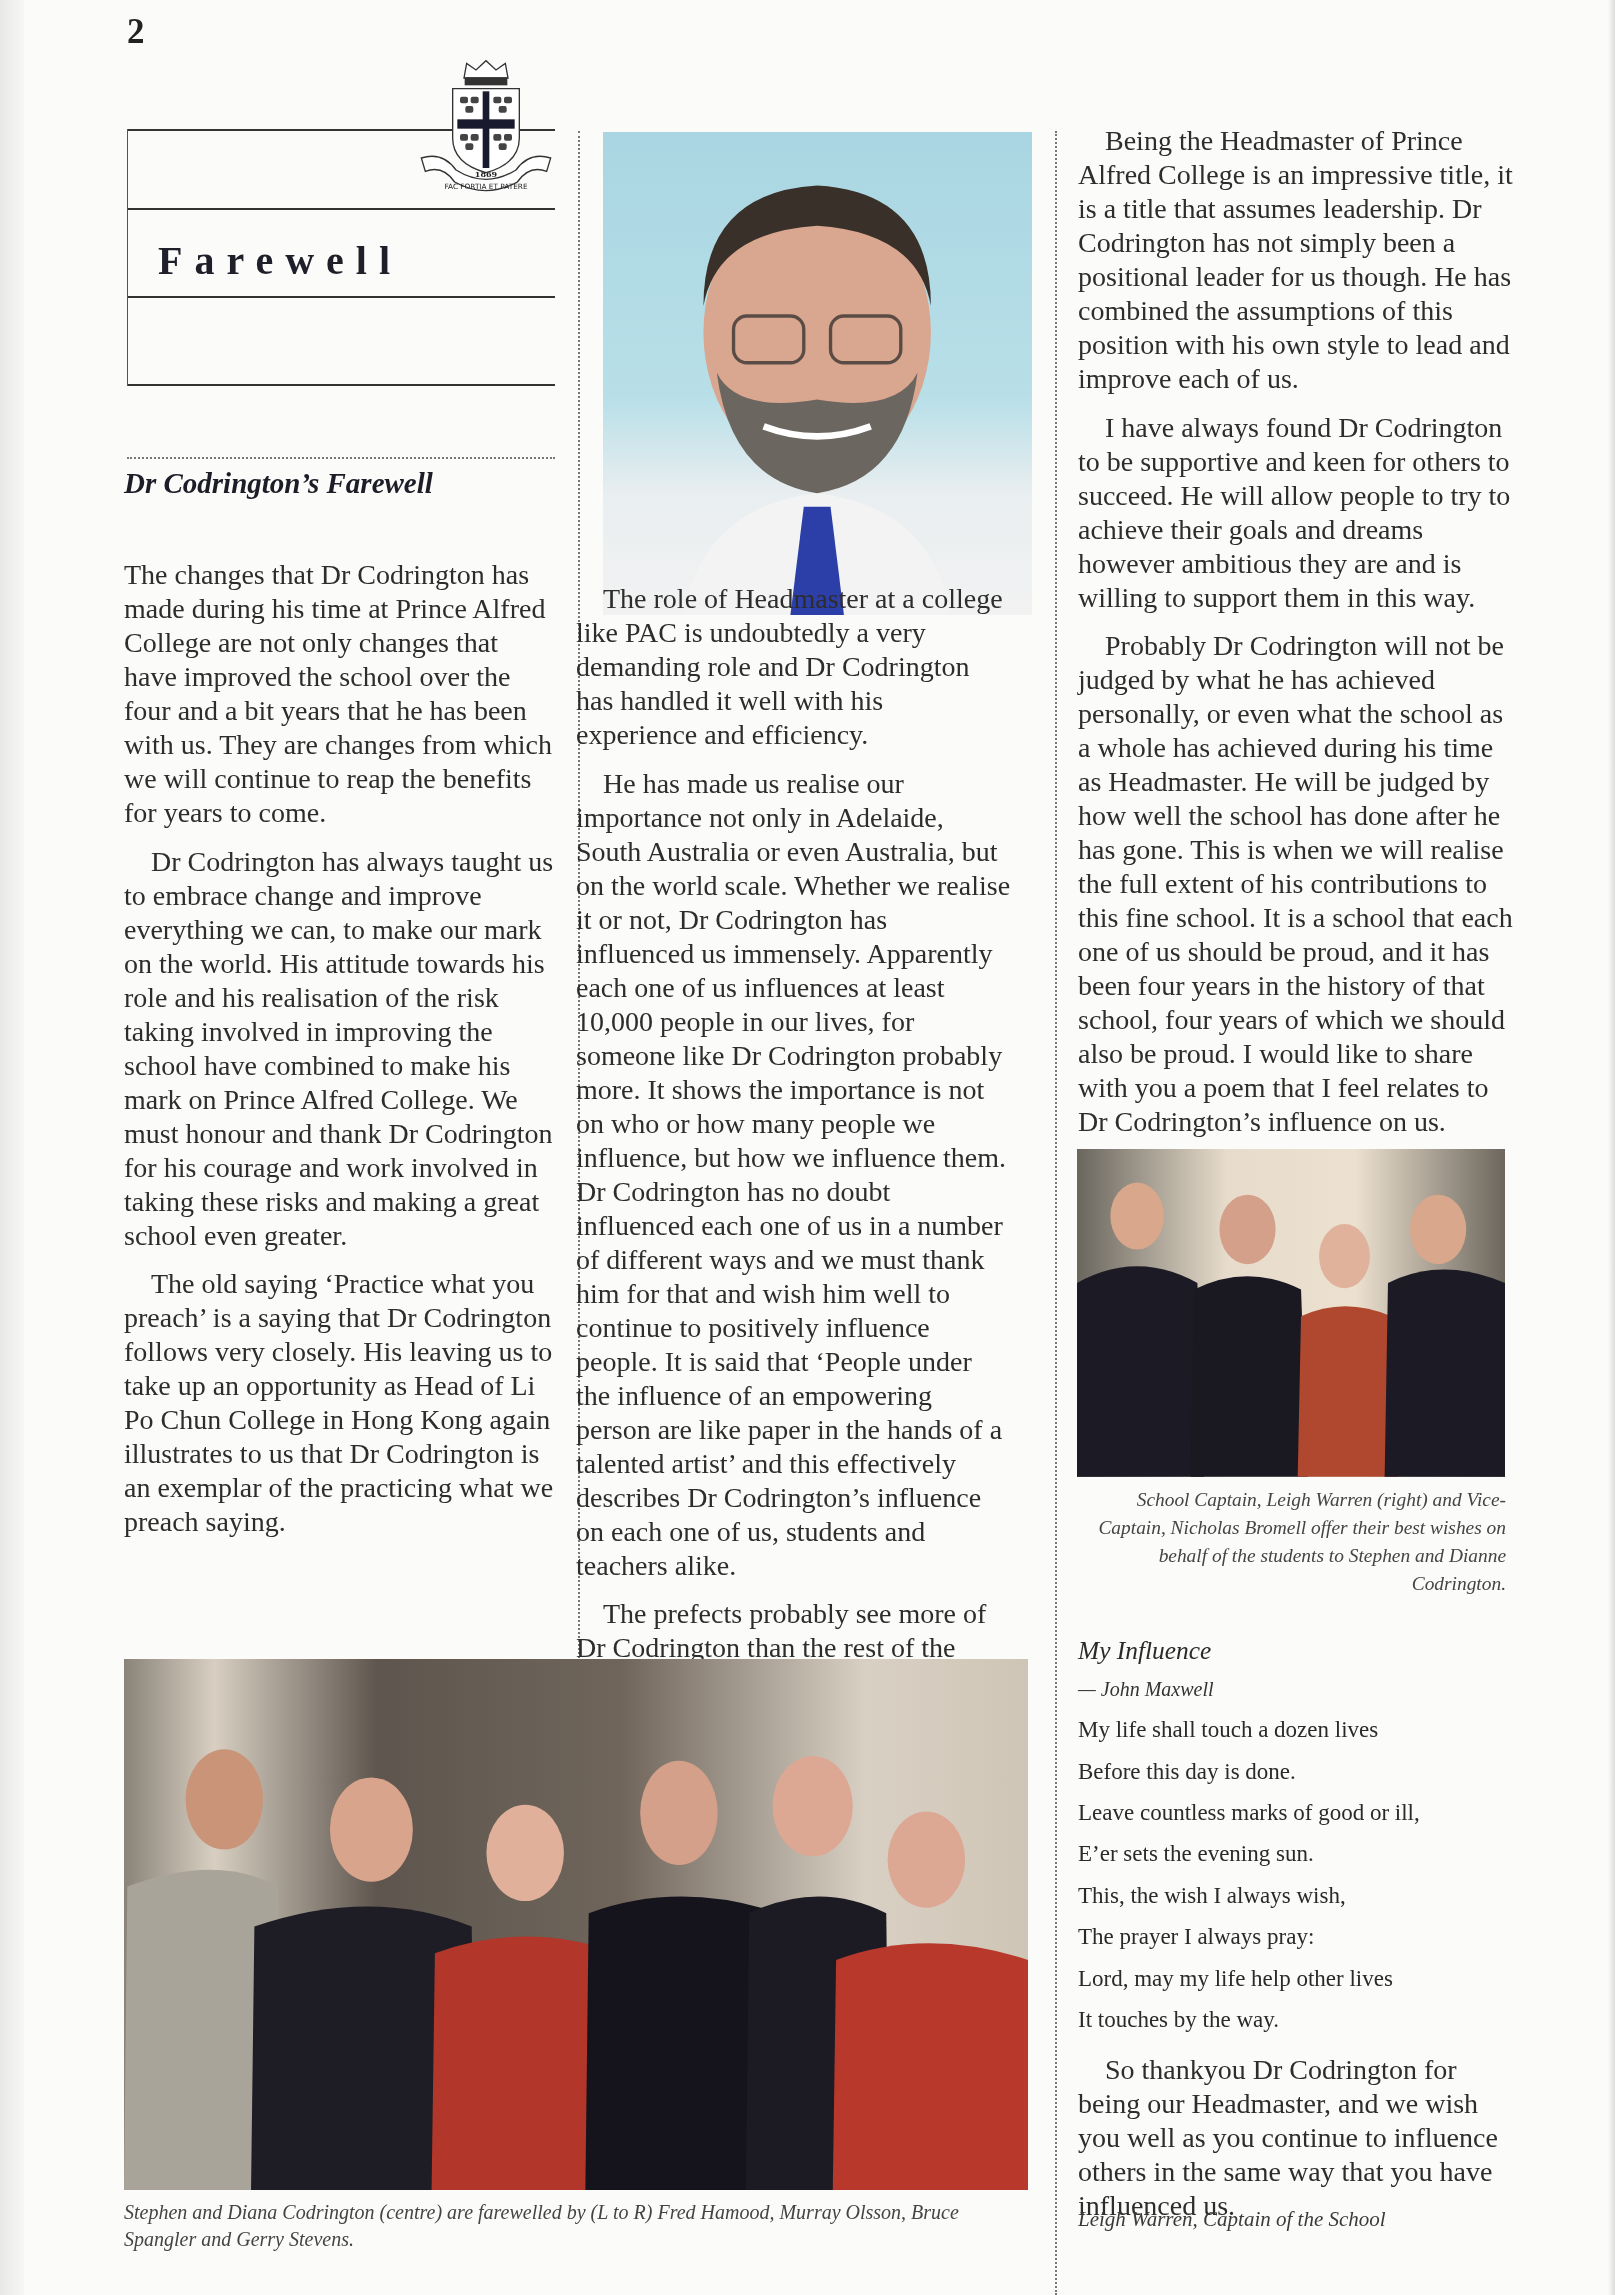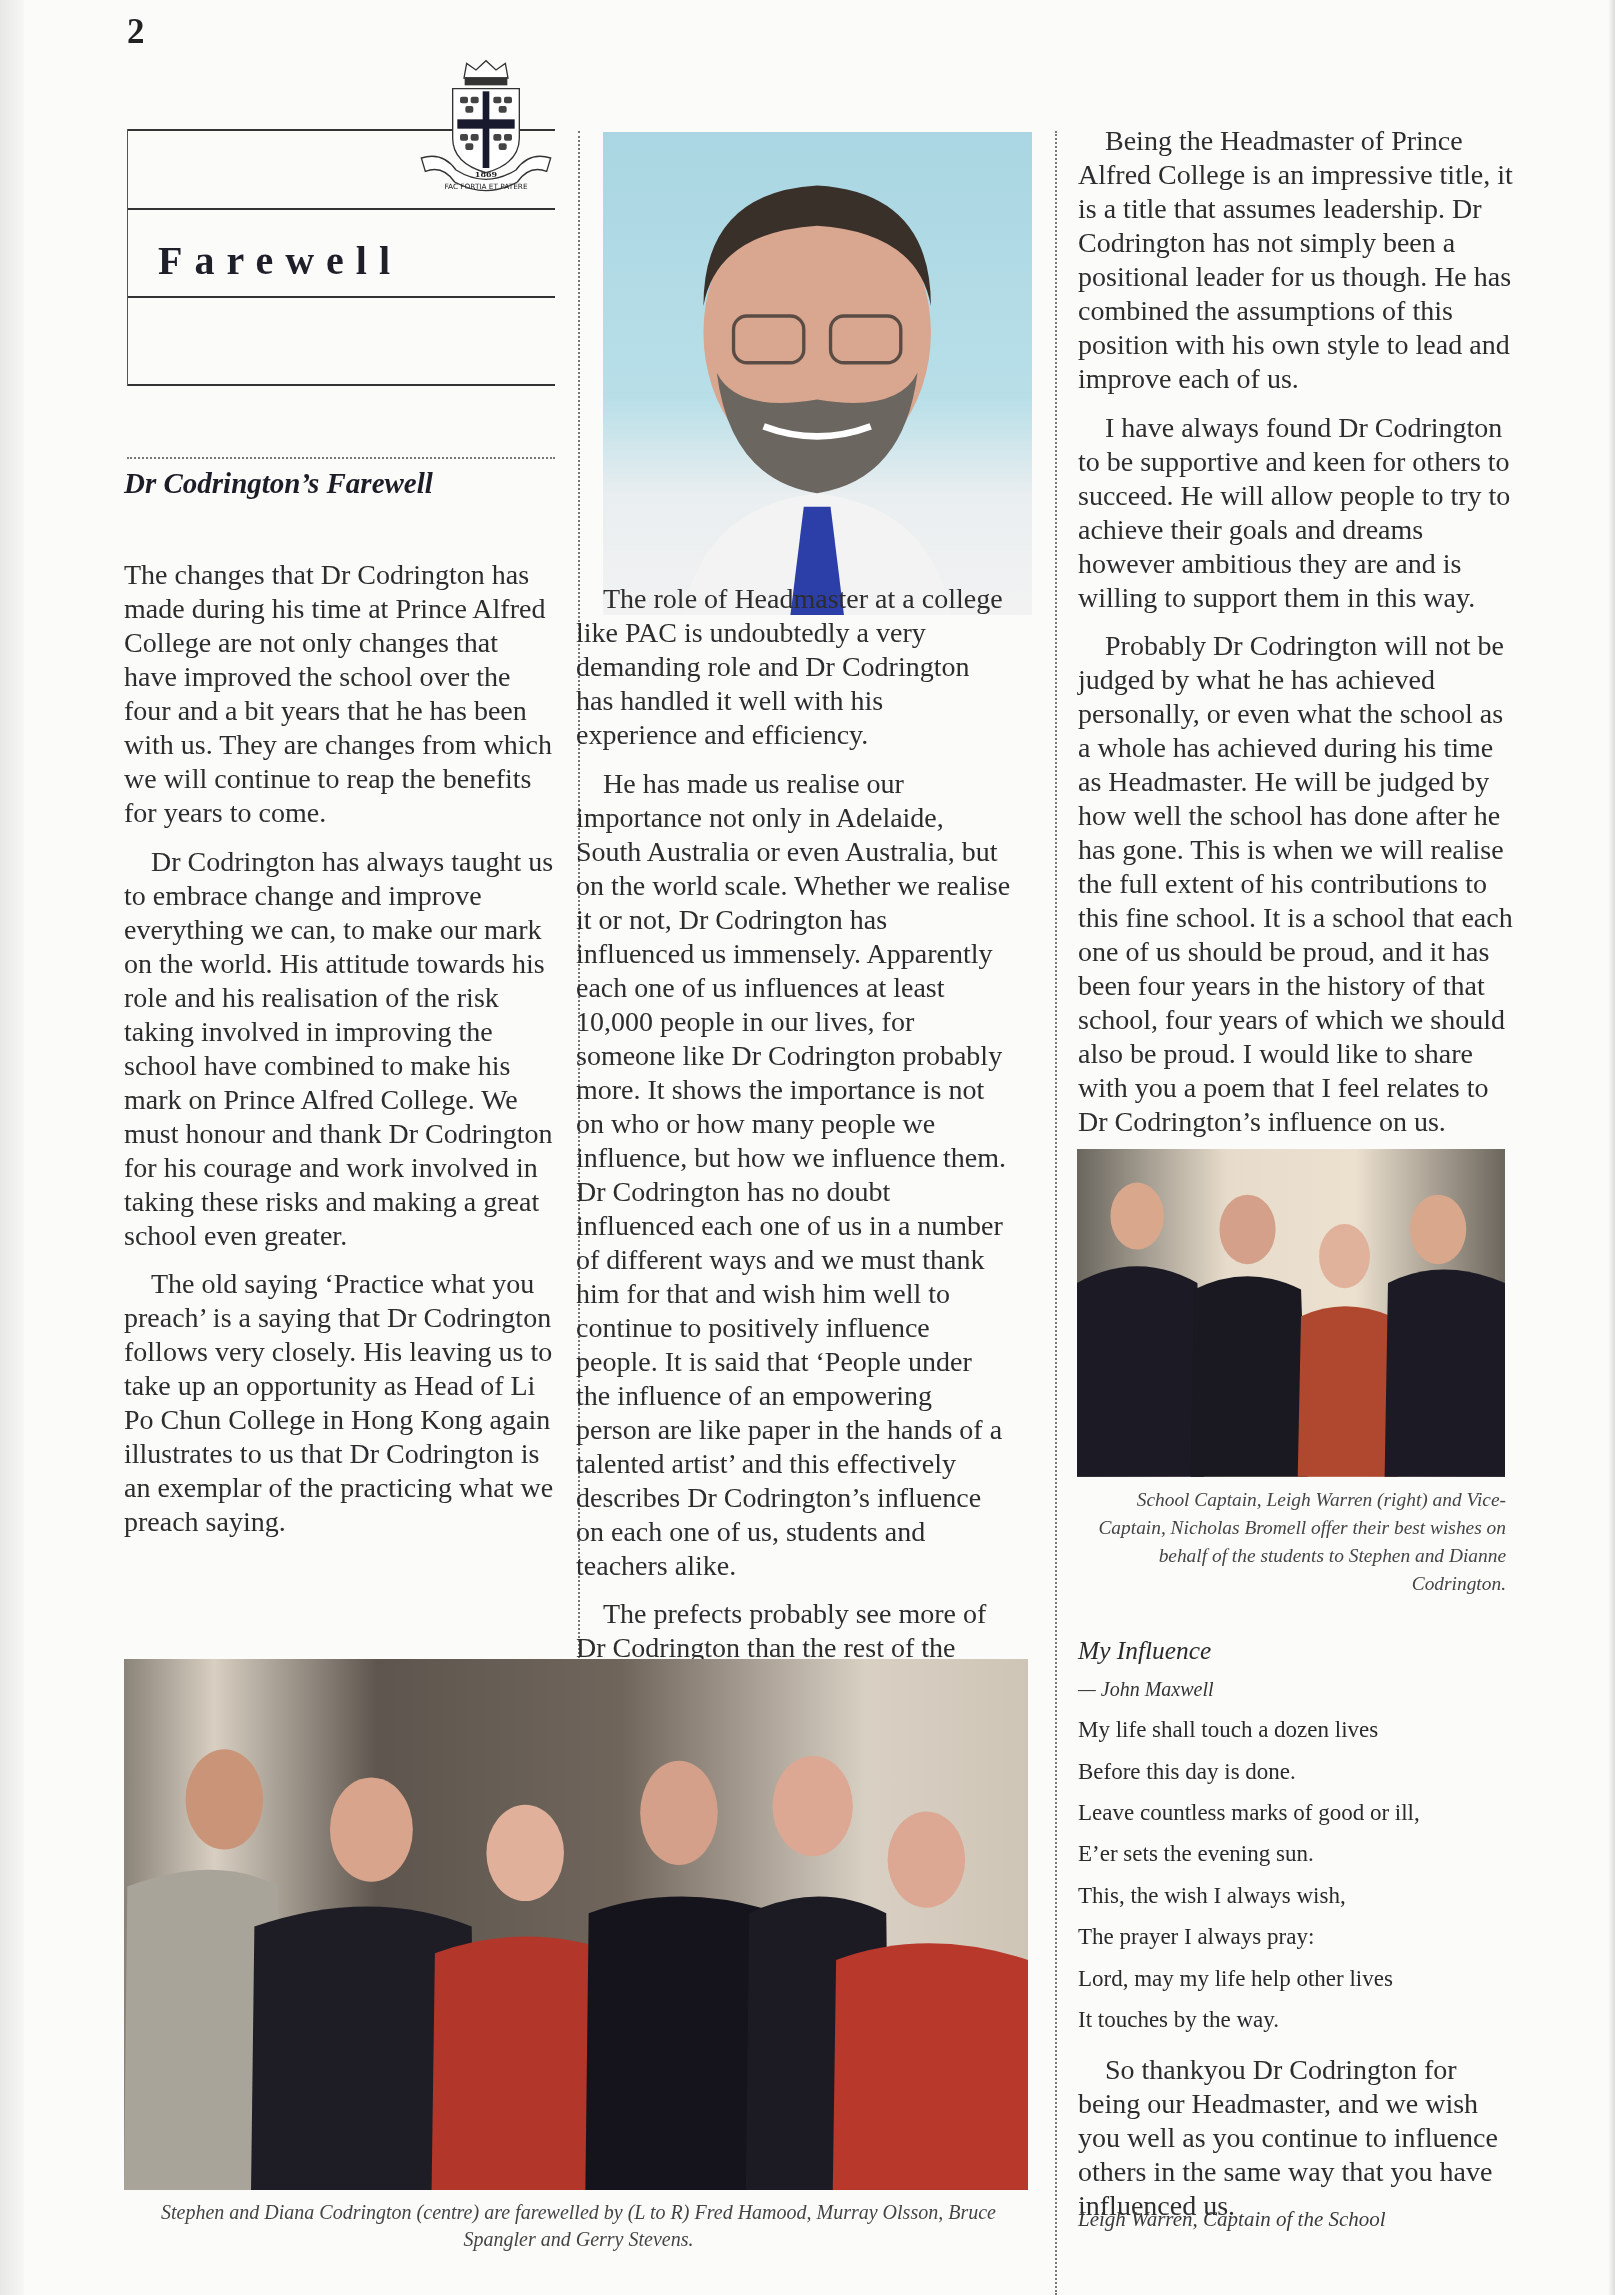--- a/index.html
+++ b/index.html
@@ -169,14 +169,14 @@
     <ellipse cx="600" cy="290" rx="58" ry="72" fill="#e0b09a"></ellipse>
     <path d="M460 794 L465 440 Q600 390 740 440 L745 794 Z" fill="#b2372a"></path>
     <ellipse cx="830" cy="230" rx="58" ry="78" fill="#d4a08a"></ellipse>
     <path d="M690 794 L695 380 Q830 330 980 380 L985 794 Z" fill="#15141c"></path>
     <ellipse cx="1030" cy="220" rx="60" ry="75" fill="#dca894"></ellipse>
     <path d="M930 794 L935 380 Q1040 330 1140 380 L1145 794 Z" fill="#1c1b24"></path>
     <ellipse cx="1200" cy="300" rx="58" ry="72" fill="#dca894"></ellipse>
     <path d="M1060 794 L1065 450 Q1200 400 1352 450 L1352 794 Z" fill="#b8382c"></path>
   </svg>
 </div>
-<div class="abs caption" style="left:124px; top:2199px; width:909px; font-size:20px; line-height:27px;text-align:center;">Stephen and Diana Codrington (centre) are farewelled by (L to R) Fred Hamood, Murray Olsson, Bruce Spangler and Gerry Stevens.</div>
+<div class="abs caption" style="left:124px; top:2199px; width:909px; font-size:20px; line-height:27px;">Stephen and Diana Codrington (centre) are farewelled by (L to R) Fred Hamood, Murray Olsson, Bruce Spangler and Gerry Stevens.</div>
 
 
 </body></html>

